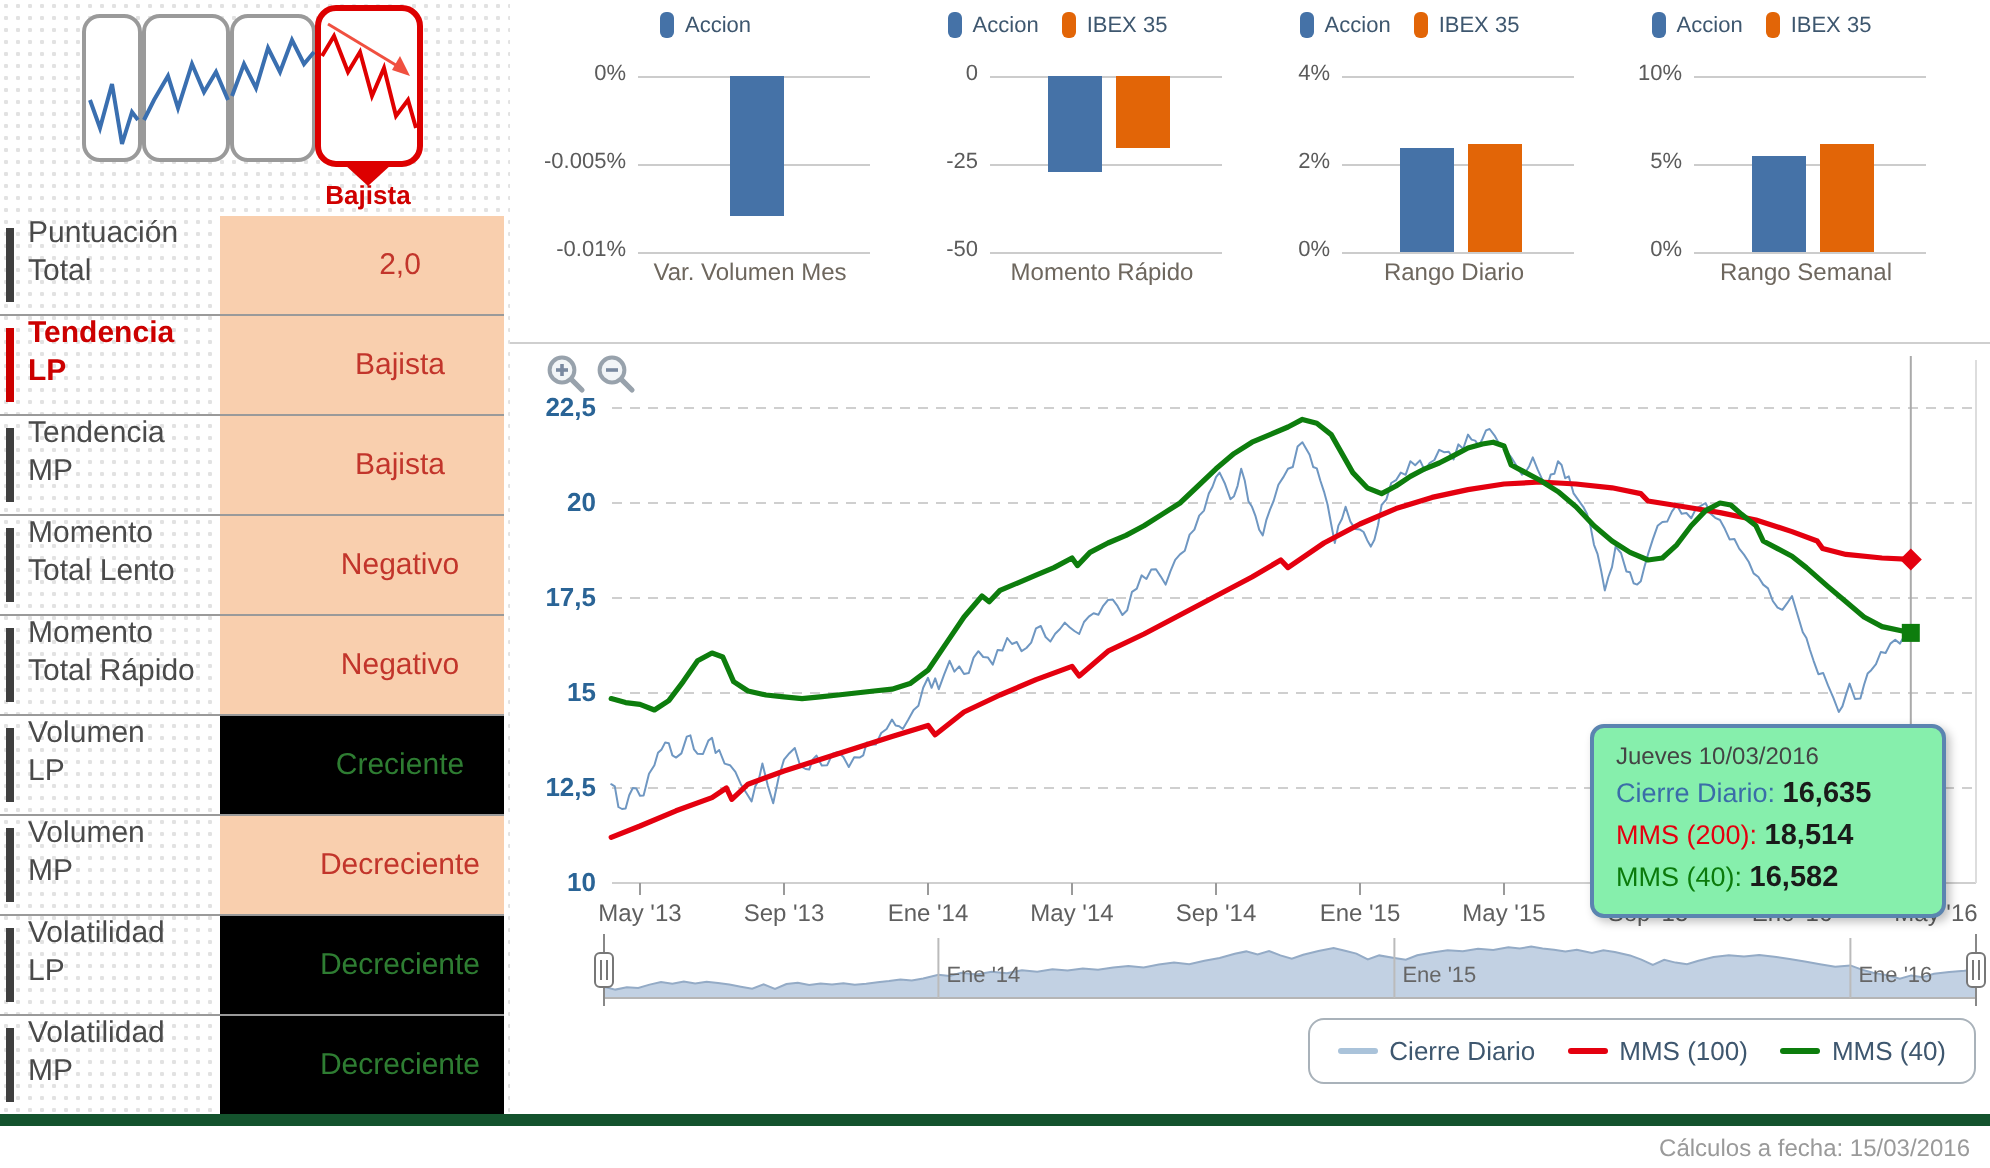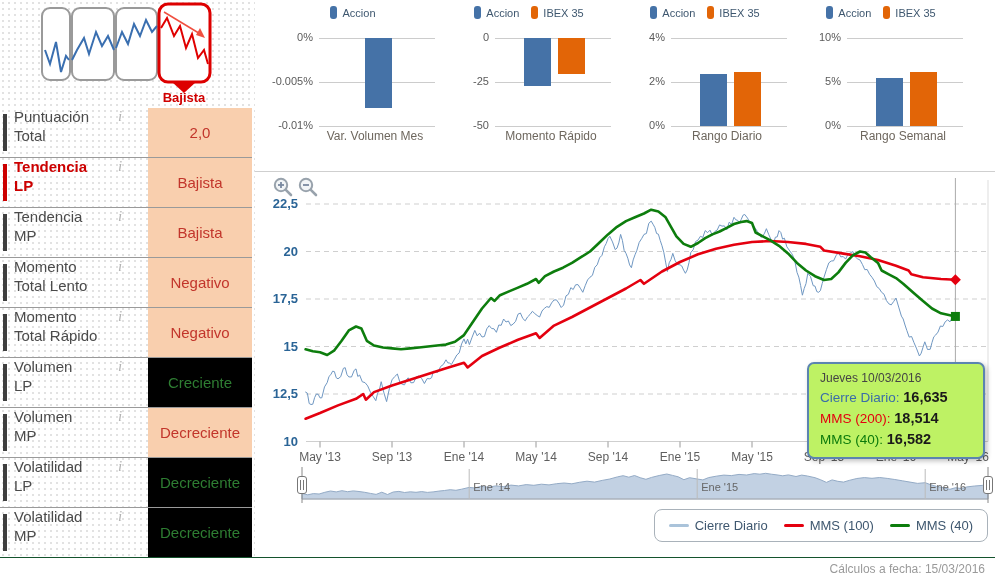--- a/index.html
+++ b/index.html
@@ -9,54 +9,54 @@
   .thumbs-svg{position:absolute;left:0;top:0;}
   
   .sidebar{position:absolute;left:0;top:108px;width:252px;}
   .row{position:relative;height:49px;border-bottom:1px solid #9a9a9a;display:flex;align-items:flex-start;}
   .accent{position:absolute;left:3px;top:6px;bottom:6px;width:4px;background:#3f3f3f;}
   .row.active .accent{background:#cc0000;}
   .lbl{margin-left:14px;width:96px;font-size:15px;color:#4a4a4a;line-height:1.25;}
   .row.active .lbl{color:#cc0000;font-weight:bold;}
   .lbl span{display:block;}
   .info{width:20px;text-align:center;font-family:"Liberation Serif",serif;font-style:italic;color:#b3b3b3;font-size:15px;cursor:pointer;}
-  .val{position:absolute;right:0;top:0;bottom:0;width:104px;display:flex;align-items:center;justify-content:center;font-size:15px;}
+  .val{position:absolute;right:0;top:0;bottom:0;width:104px;display:flex;align-items:center;justify-content:center;font-size:15px;padding-left:38px;}
   .val.neg{background:#f9cfae;color:#c2352b;}
   .val.pos{background:#000000;color:#2e7d32;}
   
   .minis{position:absolute;left:258px;top:0;width:737px;height:171px;display:flex;padding-left:7px;box-sizing:border-box;}
   .mini{position:relative;width:176px;height:152px;flex:none;}
   .mini .mlegend{position:absolute;top:6px;left:0;right:0;display:flex;justify-content:center;gap:12px;}
   .mini .mlegend .item{display:flex;align-items:center;gap:5px;font-size:11px;color:#3E576F;}
   .mini .mlegend .sw{width:7px;height:13px;border-radius:3px;}
   .mini .grid{position:absolute;left:54px;right:6px;height:1px;background:#ccc;}
   .mini .tick{position:absolute;left:0;width:48px;text-align:right;font-size:11px;color:#5b5b5b;}
   .mini .bar{position:absolute;width:27px;}
   .mini .mtitle{position:absolute;top:129px;left:44px;right:0;text-align:center;font-size:12px;color:#6e675e;}
   .divider{position:absolute;left:255px;top:171px;width:740px;height:1px;background:#cfcfcf;}
   
   .main-svg{position:absolute;left:258px;top:172px;}
   .nav-svg{position:absolute;left:258px;top:467px;}
   svg text{font-family:"Liberation Sans",sans-serif;}
   .zoom-controls{position:absolute;left:272px;top:176px;display:flex;gap:3px;z-index:3;}
   .zoom-btn{width:22px;height:22px;cursor:pointer;background:none;border:none;padding:0;}
   
-  .tooltip{position:absolute;left:795px;top:362px;width:178px;background:#bef264;border:2px solid #5b84b0;border-radius:7px;
-    box-shadow:2px 2px 5px rgba(0,0,0,.25);padding:7px 11px;z-index:4;box-sizing:border-box;margin-left:12px;}
+  .tooltip{position:absolute;left:795px;top:362px;width:178px;background:#86efac;border:2px solid #5b84b0;border-radius:7px;
+    box-shadow:2px 2px 5px rgba(0,0,0,.25);padding:7px 11px;z-index:4;box-sizing:border-box;}
   .tooltip .tdate{font-size:12px;color:#444;margin-bottom:2px;}
   .tooltip .trow{font-size:13.5px;line-height:1.45;}
   .tooltip .trow b{color:#1a1a1a;font-size:14.5px;}
   .tt-blue{color:#3a6da8;} .tt-red{color:#e4000f;} .tt-green{color:#0b7a0b;}
   
   .legend{position:absolute;top:509px;right:7px;border:1px solid #a9b2ba;border-radius:8px;background:#fff;
     display:flex;gap:16px;padding:8px 14px;align-items:center;z-index:2;}
   .legend .item{display:flex;align-items:center;gap:6px;font-size:13px;color:#3E576F;cursor:pointer;}
   .legend .lsw{width:20px;height:3px;border-radius:2px;}
   
-  .footer{position:absolute;left:0;top:557px;width:995px;height:27px;border-top:1px solid #14532d;
+  .footer{position:absolute;left:0;top:557px;width:995px;height:27px;border-top:6px solid #14532d;
     text-align:right;color:#9a9a9a;font-size:12px;line-height:22px;padding-right:10px;box-sizing:border-box;background:#fff;}
 </style>
 </head>
 <body>
 
 <div class="app">
 
   <div class="left-panel"></div>
 
   <svg class="thumbs-svg" width="255" height="106" viewBox="0 0 255 106">

